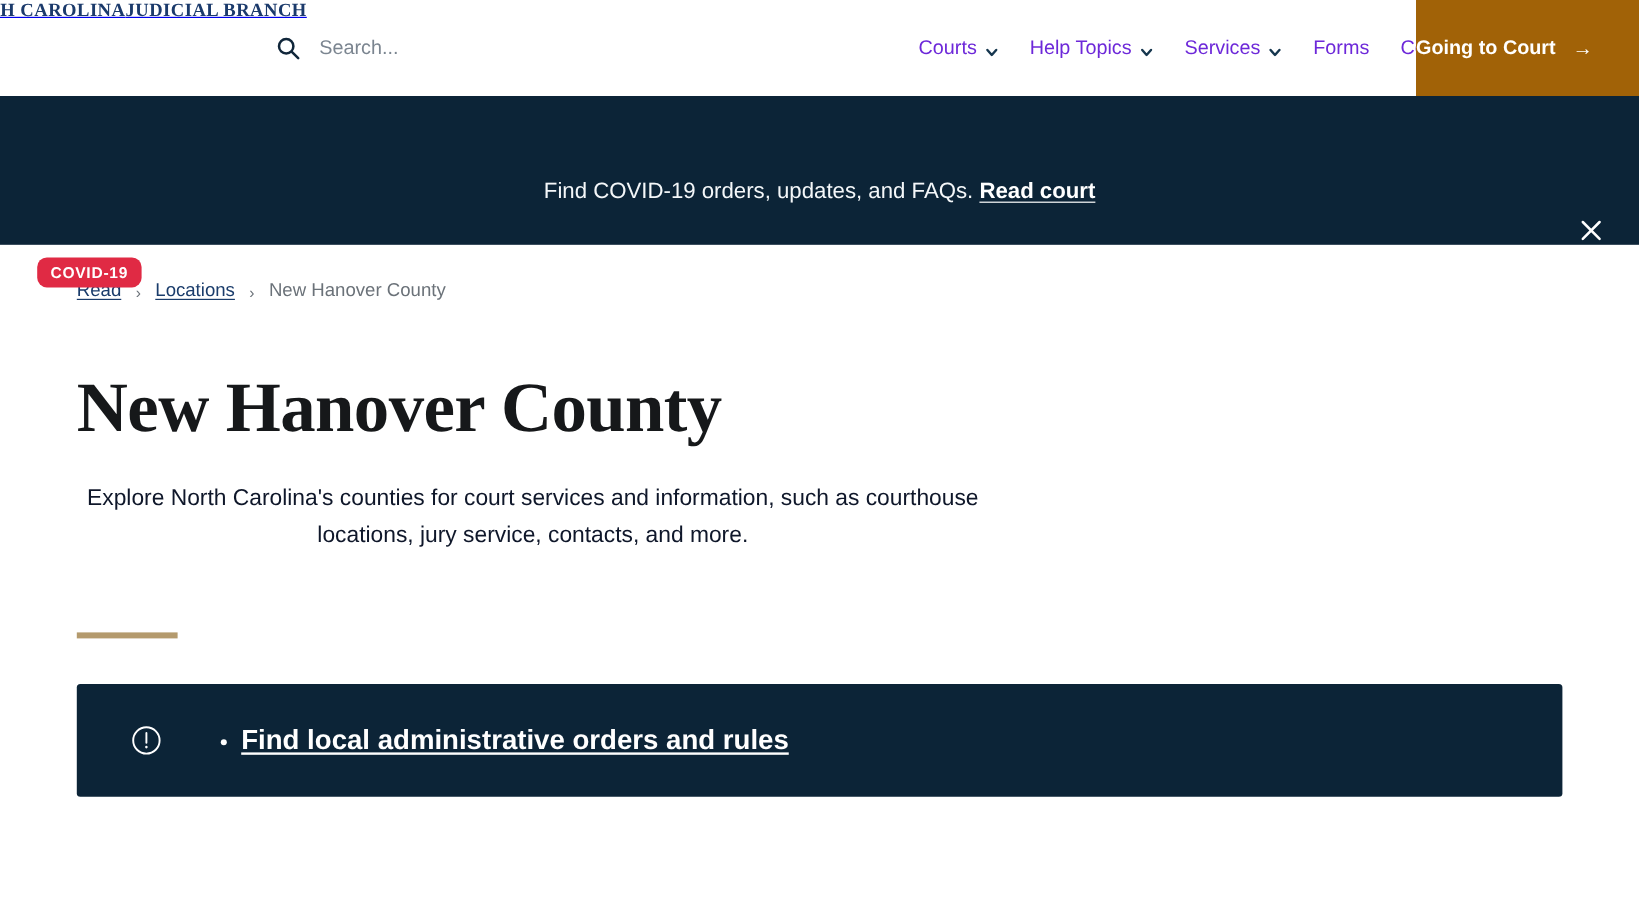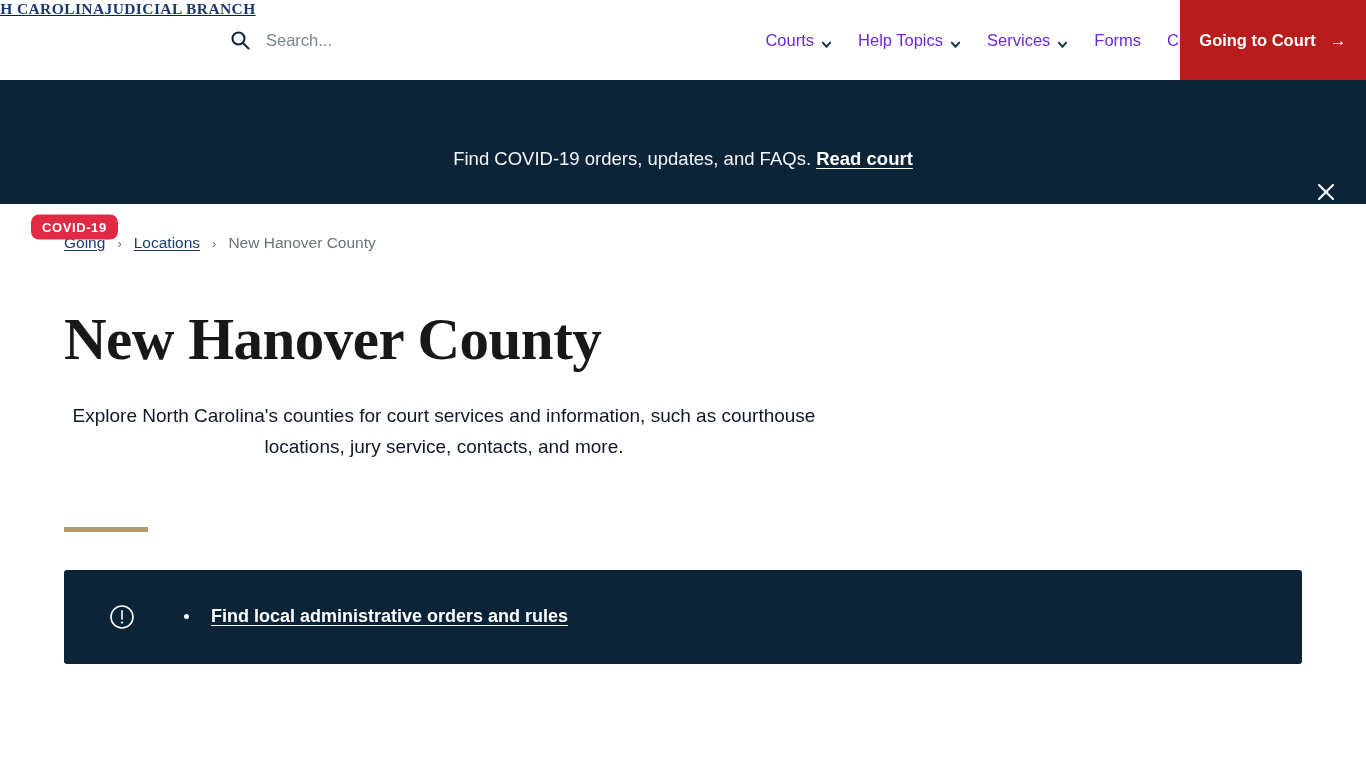--- a/index.html
+++ b/index.html
@@ -86,25 +86,25 @@
     display: inline-block;
     width: 11px; height: 11px;
     color: #16374f;
   }
 
   .cta-button {
     position: absolute;
     top: 0; right: 0;
     width: 186px;
     height: 80px;
-    background: #b91c1c;
-    color: #ffffff;
-    display: flex;
-    align-items: center;
-    justify-content: center;
+    background: #a16207;
+    color: #ffffff;
+    display: flex;
+    align-items: center;
+    justify-content: flex-start;
     gap: 14px;
     font-size: 16.5px;
     font-weight: 600;
     text-decoration: none;
     cursor: pointer;
     white-space: nowrap;
   }
   .cta-arrow { font-size: 17px; line-height: 1; }
 
   
@@ -221,24 +221,23 @@
   }
   .info-list {
     list-style: disc;
     padding-left: 42px;
     color: #ffffff;
   }
   .info-list li { font-size: 17px; }
   .info-list a {
     color: #ffffff;
     font-weight: 700;
-    font-size: 18px;
+    font-size: 23px;
     text-decoration: underline;
     text-underline-offset: 3px;
-    margin-left: 10px;
   }
 </style>
 </head>
 <body>
 
 <header class="site-header">
 
   <a class="logo-block" href="#">
     <span class="logo-line">NORTH CAROLINA</span>
     <span class="logo-line">JUDICIAL BRANCH</span>
@@ -308,21 +307,21 @@
     <svg width="22" height="22" viewBox="0 0 22 22" fill="none" stroke="currentColor" stroke-width="2.1" stroke-linecap="round">
       <line x1="4" y1="4" x2="18" y2="18"></line>
       <line x1="18" y1="4" x2="4" y2="18"></line>
     </svg>
   </button>
 </section>
 
 <main class="content">
 
   <nav class="breadcrumb">
-    <a href="#">Going</a>
+    <a href="#">Read</a>
     <span class="bc-sep">›</span>
     <a href="#">Locations</a>
     <span class="bc-sep">›</span>
     <span class="bc-current">New Hanover County</span>
   </nav>
 
   <h1 class="page-title">New Hanover County</h1>
 
   <p class="page-desc">Explore North Carolina's counties for court services and information, such as courthouse locations, jury service, contacts, and more.</p>
 

